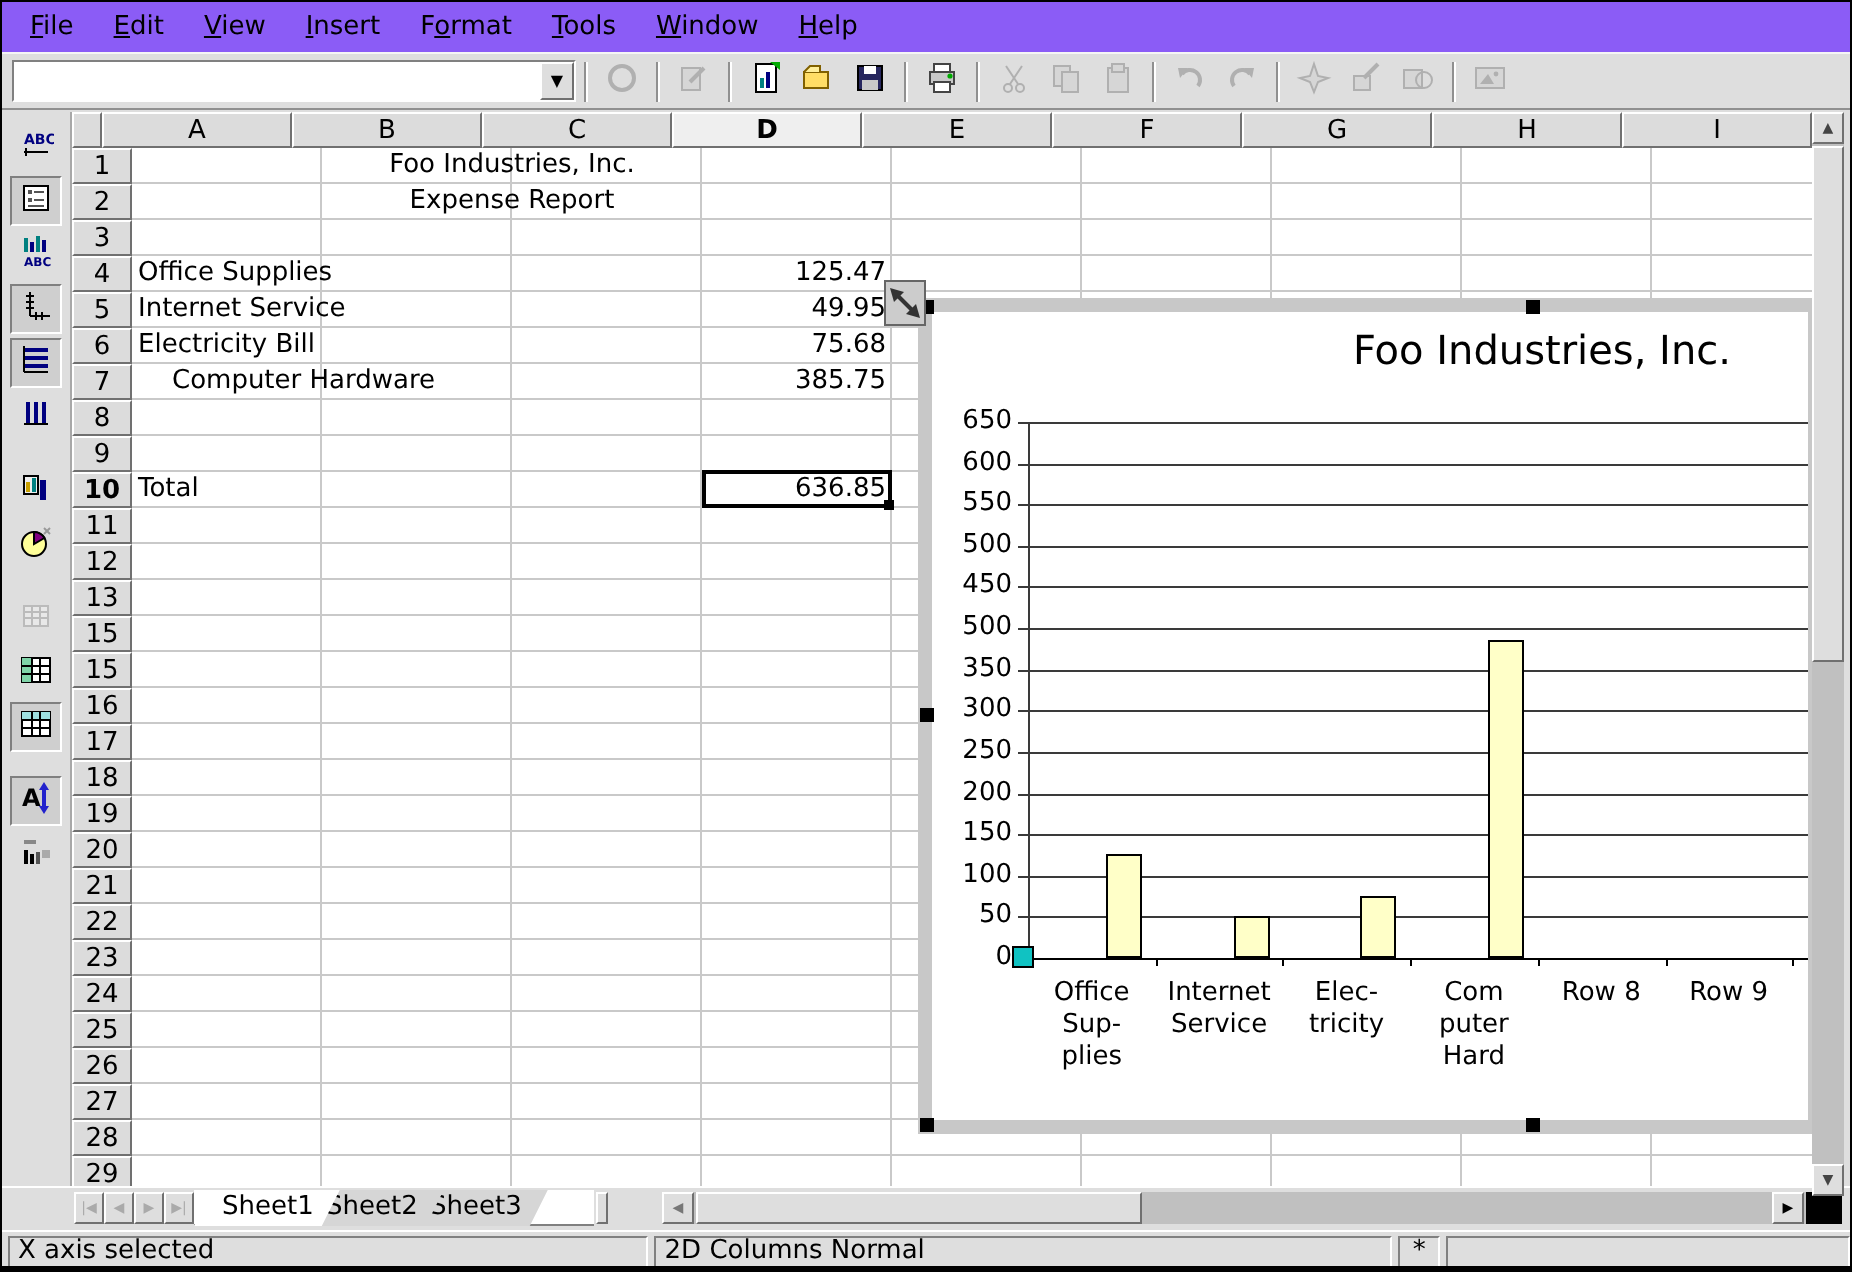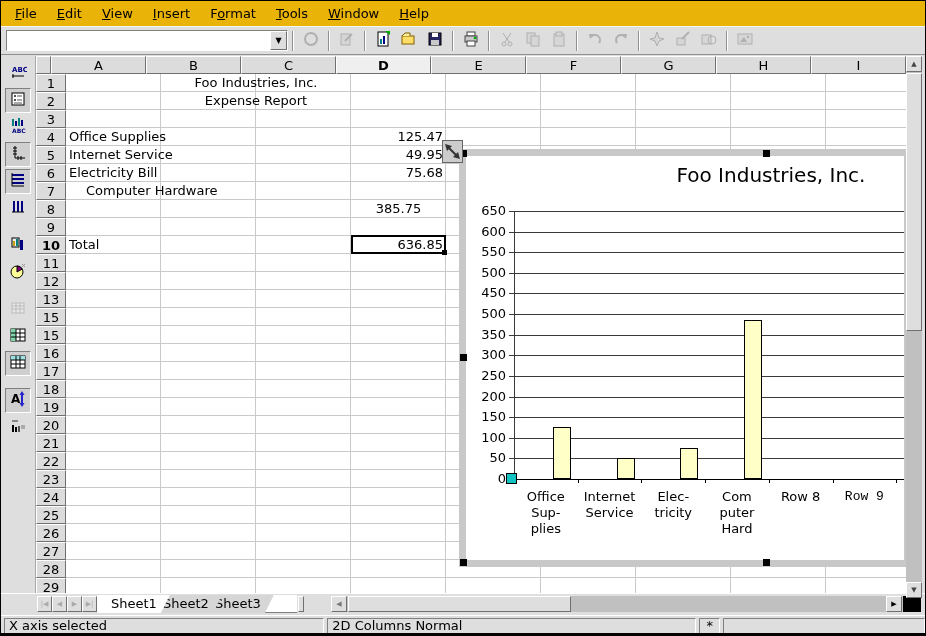--- a/index.html
+++ b/index.html
@@ -1,19 +1,19 @@
 <!DOCTYPE html>
 <html><head>
 <meta charset="utf-8">
 <style>
   *{box-sizing:border-box;margin:0;padding:0}
   html,body{width:926px;height:636px;overflow:hidden}
   body{font-family:"DejaVu Sans","Liberation Sans",sans-serif;font-size:13px;background:#dedede;color:#000;position:relative;border:1px solid #000;border-bottom:3px solid #000}
   
-  #menubar{position:absolute;left:0;top:0;width:924px;height:26px;background:#eab308;display:flex;align-items:center;padding-left:4px;border-bottom:1px solid #f5f5f5}
+  #menubar{position:absolute;left:0;top:0;width:924px;height:26px;background:#8b5cf6;display:flex;align-items:center;padding-left:4px;border-bottom:1px solid #f5f5f5}
   .menu-item{padding:3px 10px;cursor:default}
   .menu-item u{text-decoration:underline}
   
   #funcbar{position:absolute;left:0;top:26px;width:924px;height:28px;background:#dedede;display:flex;align-items:center;padding-left:5px;border-bottom:1px solid #909090}
   #urlbox{width:282px;height:21px;background:#fff;border:1px solid #808080;border-right-color:#fff;border-bottom-color:#fff;display:flex}
   #urlbox input{flex:1;border:none;outline:none;font:13px "DejaVu Sans",sans-serif;padding:0 3px;background:#fff}
   #url-drop{width:17px;height:19px;background:#dedede;border:1px solid #fff;border-right-color:#707070;border-bottom-color:#707070;display:flex;align-items:center;justify-content:center;font-size:8px}
   .tb-btn{width:24px;height:24px;display:flex;align-items:center;justify-content:center;margin:0 1px}
   .tb-sep{width:2px;height:20px;border-left:1px solid #909090;border-right:1px solid #fff;margin:0 4px}
   
@@ -365,21 +365,21 @@
   <div id="gridarea">
       <div class="cell" style="left: 95px; top: 0px; width: 190px; text-align: center;">Foo Industries, Inc.</div>
       <div class="cell" style="left: 0px; top: 54px; width: 285px; text-align: left;">Office Supplies</div>
       <div class="cell" style="left: 95px; top: 18px; width: 190px; text-align: center;">Expense Report</div>
       <div class="cell" style="left: 285px; top: 54px; width: 95px; text-align: right;">125.47</div>
       <div class="cell" style="left: 0px; top: 72px; width: 285px; text-align: left;">Internet Service</div>
       <div class="cell" style="left: 285px; top: 72px; width: 95px; text-align: right;">49.95</div>
       <div class="cell" style="left: 0px; top: 90px; width: 285px; text-align: left;">Electricity Bill</div>
       <div class="cell" style="left: 285px; top: 90px; width: 95px; text-align: right;">75.68</div>
       <div class="cell" style="left: 0px; top: 108px; width: 285px; text-align: left; padding-left: 20px;">Computer Hardware</div>
-      <div class="cell" style="left: 285px; top: 108px; width: 95px; text-align: center; margin-top: 18px;">385.75</div>
+      <div class="cell" style="left: 285px; top: 108px; width: 95px; text-align: right;">385.75</div>
       <div class="cell" style="left: 0px; top: 162px; width: 311px; text-align: left;">Total</div>
       <div class="cell" style="left: 285px; top: 162px; width: 95px; text-align: right;">636.85</div>
       <div id="cellcursor" style="left: 285px; top: 161px;">
         <div id="fillhandle"></div>
       </div>
     </div>
 </div>
 
 <div id="chart">
   <div id="chart-inner">
@@ -443,21 +443,21 @@
 Sup-
 plies</div>
       <div class="xlab" style="left: 112.55px; top: 333px;">Internet
 Service</div>
       <div class="xlab" style="left: 176.25px; top: 333px;">Elec-
 tricity</div>
       <div class="xlab" style="left: 239.95px; top: 333px;">Com
 puter
 Hard</div>
       <div class="xlab" style="left: 303.65px; top: 333px;">Row 8</div>
-      <div class="xlab" style="left: 367.35px; top: 333px; font-family: Liberation Mono, monospace;">Row 9</div>
+      <div class="xlab" style="left: 367.35px; top: 333px;">Row 9</div>
       <div id="axis-handle" style="left: 40px; top: 317px; background: rgb(16, 194, 194);"></div>
     </div>
 <div class="handle" style="left: 1px; top: 1px;"></div>
     <div class="handle" style="left: 304px; top: 1px;"></div>
     <div class="handle" style="left: 1px; top: 205px;"></div>
     <div class="handle" style="left: 1px; top: 410px;"></div>
     <div class="handle" style="left: 304px; top: 410px;"></div>
   </div>
 <div id="resize-cursor">
   <svg width="17" height="17" viewBox="0 0 17 17">

